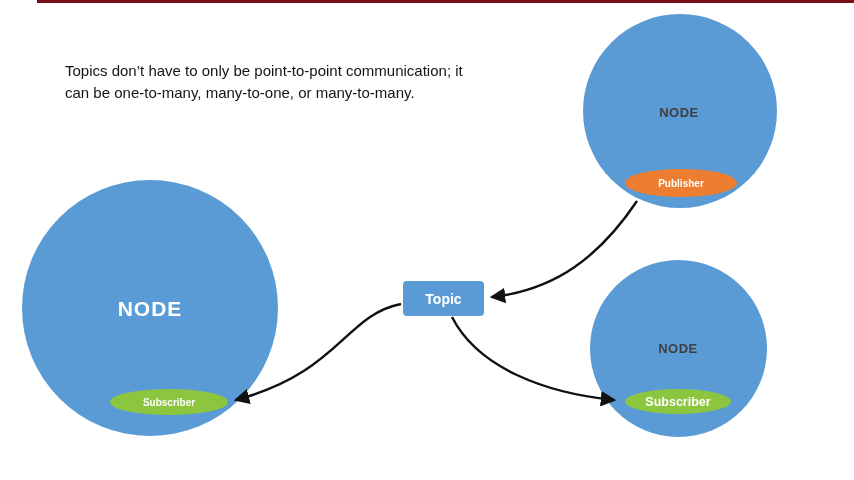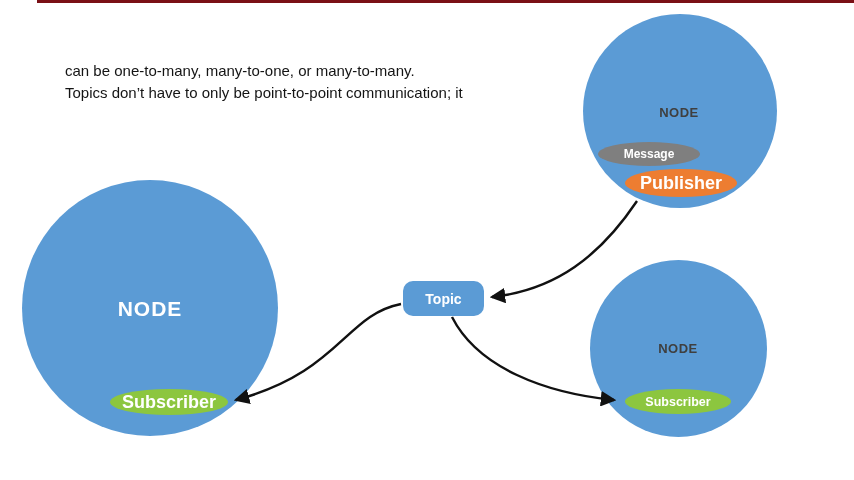--- a/index.html
+++ b/index.html
@@ -35,61 +35,58 @@
     color:#ffffff;font-size:21px;font-weight:bold;letter-spacing:1px;
   }
   .node-label-small{
     color:#3f3f3f;font-size:13px;font-weight:600;letter-spacing:0.5px;
   }
   .node-label-tr{left:679px;top:112px;}
   .node-label-br{left:678px;top:348px;}
   .pill{
     position:absolute;border-radius:50%;
     display:flex;align-items:center;justify-content:center;
-    color:#ffffff;font-weight:bold;font-size:18px;
+    color:#ffffff;font-weight:bold;font-size:10px;
     white-space:nowrap;
   }
   .pill-subscriber-left{left:110px;top:389px;width:118px;height:26px;background:#8cc63f;}
   .pill-message{left:598px;top:142px;width:102px;height:24px;background:#7f7f7f;font-weight:600;font-size:12px;}
   .pill-publisher{left:625px;top:169px;width:112px;height:28px;background:#ed7d31;}
   .pill-subscriber-right{left:625px;top:389px;width:106px;height:25px;background:#8cc63f;font-size:12.5px;}
   .topic-box{
     position:absolute;left:403px;top:281px;width:81px;height:35px;
-    background:#5b9bd5;border-radius:10px;
+    background:#5b9bd5;border-radius:4px;
     display:flex;align-items:center;justify-content:center;
     color:#ffffff;font-weight:bold;font-size:14px;
   }
   .arrow-layer{
     position:absolute;left:0;top:0;width:854px;height:480px;
     pointer-events:none;
   }
 </style>
 </head>
 <body>
 
 <div class="stage">
 
   <div class="top-bar"></div>
 
   <div class="caption">
+    <div>Topics don’t have to only be point-to-point communication; it</div>
     <div>can be one-to-many, many-to-one, or many-to-many.</div>
-    <div>Topics don’t have to only be point-to-point communication; it</div>
   </div>
 
   <div class="circle circle-left"></div>
   <div class="node-label node-label-big">NODE</div>
   <div class="pill pill-subscriber-left">
     <span>Subscriber</span>
   </div>
 
   <div class="circle circle-top-right"></div>
   <div class="node-label node-label-small node-label-tr">NODE</div>
-  <div class="pill pill-message">
-    <span>Message</span>
-  </div>
   <div class="pill pill-publisher">
     <span>Publisher</span>
   </div>
 
   <div class="circle circle-bottom-right"></div>
   <div class="node-label node-label-small node-label-br">NODE</div>
   <div class="pill pill-subscriber-right">
     <span>Subscriber</span>
   </div>
 

